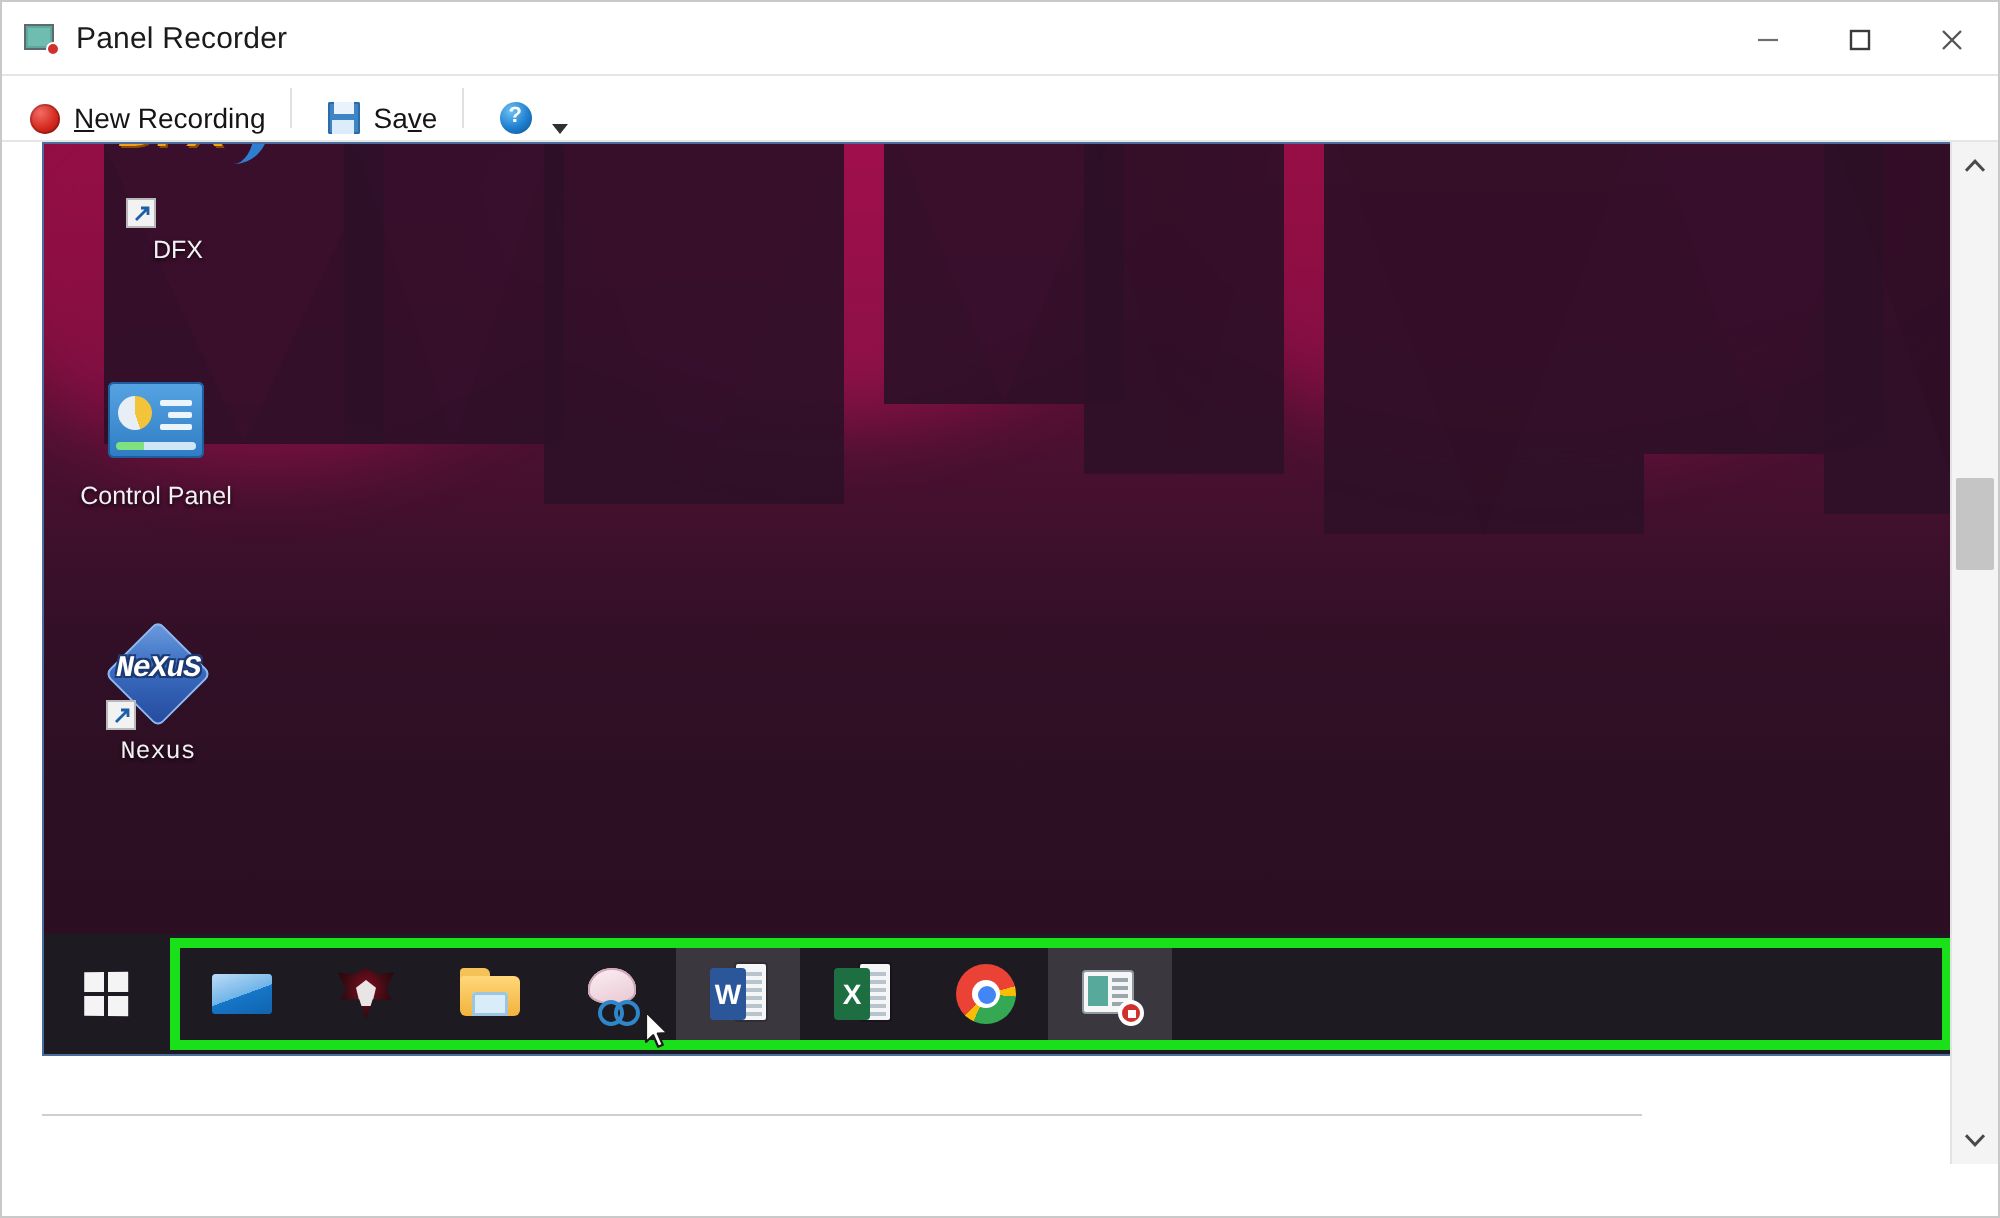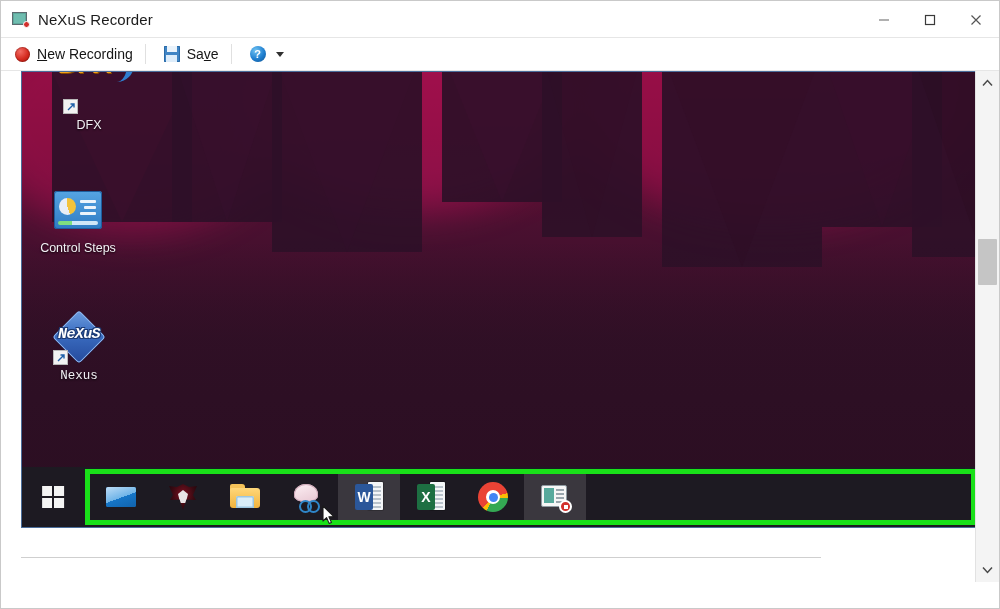--- a/index.html
+++ b/index.html
@@ -22,21 +22,21 @@
   .app-icon .dot{position:absolute;right:-1px;bottom:-1px;width:7px;height:7px;border-radius:50%;
      background:#d2302c;border:1px solid #fff;box-sizing:border-box;}
   .title-text{font-size:15px;color:#1b1b1b;letter-spacing:.1px;}
   .wincontrols{position:absolute;right:0;top:0;height:37px;display:flex;}
   .wc{width:46px;height:37px;display:flex;align-items:center;justify-content:center;cursor:default;}
   .wc svg{display:block;}
 
   
   .toolbar{position:absolute;left:0;top:37px;width:100%;height:33px;background:#ffffff;
      border-bottom:1px solid #e6e6e6;box-sizing:border-box;display:flex;align-items:center;}
-  .tb-btn{display:flex;align-items:center;gap:7px;height:25px;padding:0 7px;margin-left:6px;cursor:default;
+  .tb-btn{display:flex;align-items:flex-end;gap:7px;height:25px;padding:0 7px;margin-left:6px;cursor:default;
      font-size:14px;color:#151515;border:1px solid transparent;border-radius:2px;}
   .tb-sep{width:1px;height:20px;background:#e0e0e0;margin:0 4px;}
   .rec-dot{width:15px;height:15px;border-radius:50%;
      background:radial-gradient(circle at 35% 30%, #f26b63 0%, #d42a1f 55%, #9d1008 100%);
      box-shadow:inset 0 0 0 1px rgba(0,0,0,.18);}
   .save-ico{width:16px;height:16px;position:relative;background:#3f84c4;border-radius:1px;
      box-shadow:inset 0 0 0 1px #2a6ba8;}
   .save-ico:before{content:"";position:absolute;left:3px;top:0px;width:10px;height:6px;background:#eaf3fb;}
   .save-ico:after{content:"";position:absolute;left:2.5px;bottom:0px;width:11px;height:7px;background:#dcecfa;}
   .help-ico{width:16px;height:16px;border-radius:50%;
@@ -166,21 +166,21 @@
 <body>
 
 <div class="app-window">
 
   <div class="titlebar">
     <div class="title-left">
       <span class="app-icon">
         <span class="scr"></span>
           <span class="dot"></span>
       </span>
-      <span class="title-text">NeXuS Recorder</span>
+      <span class="title-text">Panel Recorder</span>
     </div>
     <div class="wincontrols">
       <div class="wc">
         <svg width="12" height="12" viewBox="0 0 12 12">
             <path d="M1 6 H11" stroke="#6f6f6f" stroke-width="1.1" fill="none"></path>
           </svg>
       </div>
       <div class="wc">
         <svg width="12" height="12" viewBox="0 0 12 12">
             <rect x="1.5" y="1.5" width="9" height="9" stroke="#3a3a3a" stroke-width="1.2" fill="none"></rect>
@@ -246,21 +246,21 @@
       <div class="icon-cell" style="left:4px;top:115px;">
         <div class="icon-art">
           <span class="cp">
             <span class="pie"></span>
             <span class="ln" style="top:9px;width:16px;"></span>
             <span class="ln" style="top:15px;width:12px;"></span>
             <span class="ln" style="top:21px;width:16px;"></span>
             <span class="bar"></span>
           </span>
         </div>
-        <div>Control Steps</div>
+        <div>Control Panel</div>
       </div>
 
       <div class="icon-cell" style="left:5px;top:243px;font-family:Liberation Mono, monospace;">
         <div class="icon-art">
           <span class="nx-dia"></span>
           <span class="nx-txt">NeXuS</span>
           <span class="shortcut">
             <svg width="10" height="10" viewBox="0 0 10 10">
                 <path d="M2 8 L8 2 M4.5 2 H8 V5.5" stroke="#1c5fa8" stroke-width="1.4" fill="none"></path>
               </svg>

